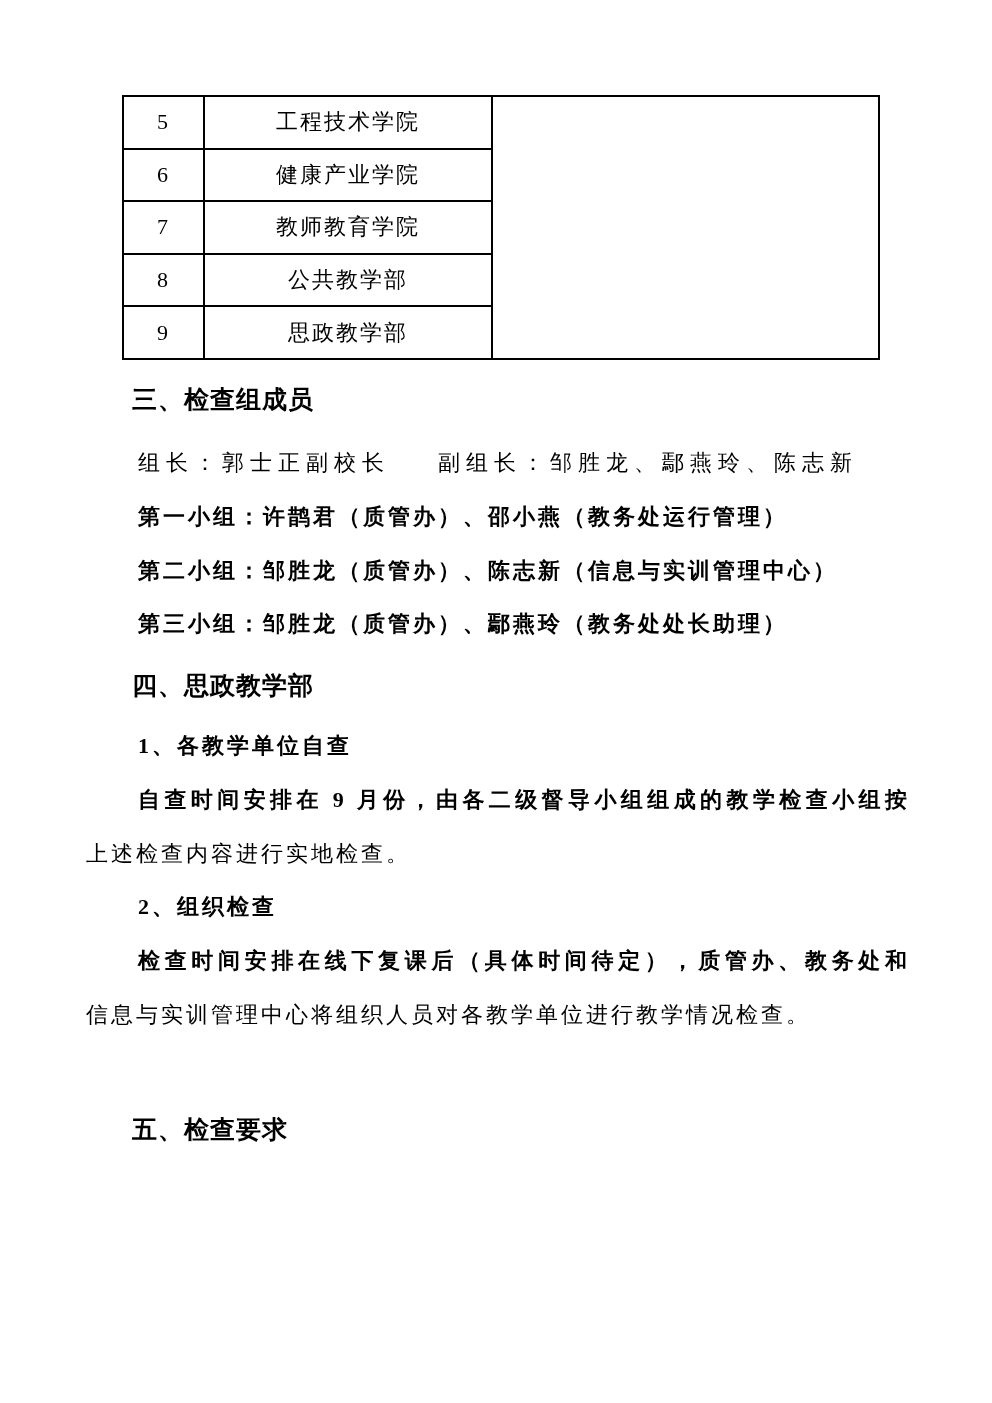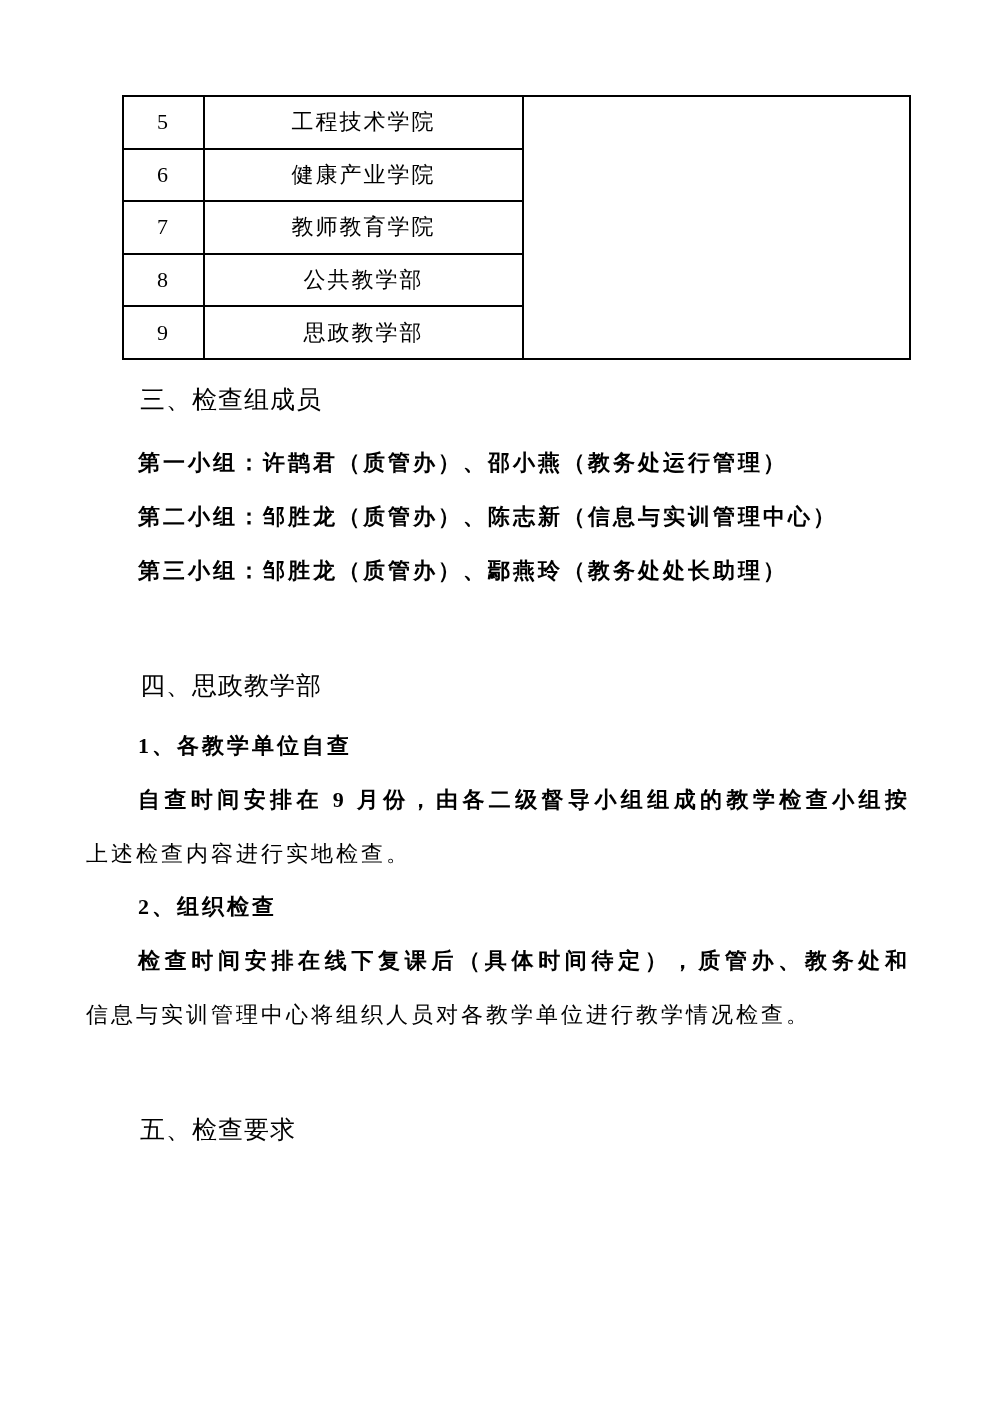--- a/index.html
+++ b/index.html
@@ -27,29 +27,29 @@
     text-align: center;
     vertical-align: middle;
     font-family: "Liberation Serif", serif;
     font-size: 22px;
     letter-spacing: 2px;
     color: #000000;
     overflow: hidden;
   }
   .doc-table tr { height: 52.6px; }
   .c-num  { width: 81px;  font-size: 26px; letter-spacing: 0; }
-  .c-name { width: 319px; }
+  .c-name { width: 288px; }
   .c-merged { width: 387px; }
 
   
   .hd {
     position: absolute;
-    left: 140px;
+    left: 132px;
     font-family: "Liberation Sans", sans-serif;
-    font-weight: normal;
+    font-weight: bold;
     font-size: 25px;
     letter-spacing: 1px;
     line-height: 30px;
     color: #000000;
     white-space: nowrap;
   }
 
   
   .block {
     position: absolute;
@@ -94,20 +94,23 @@
       <tr>
         <td class="c-num">9</td>
         <td class="c-name">思政教学部</td>
       </tr>
     </tbody>
   </table>
 
   <div class="hd" style="top:384px">三、检查组成员</div>
 
   <div class="block" style="top:436px">
+    <div class="line leader-line">
+      <span>组长：郭士正副校长</span><span class="gap"></span><span>副组长：邹胜龙、鄢燕玲、陈志新</span>
+    </div>
     <div class="line indent">第一小组：许鹊君（质管办）、邵小燕（教务处运行管理）</div>
     <div class="line indent">第二小组：邹胜龙（质管办）、陈志新（信息与实训管理中心）</div>
     <div class="line indent">第三小组：邹胜龙（质管办）、鄢燕玲（教务处处长助理）</div>
   </div>
 
   <div class="hd" style="top:670px">四、思政教学部</div>
 
   <div class="block" style="top:719px">
     <div class="line indent">1、各教学单位自查</div>
     <div class="line indent stretch">自查时间安排在 9 月份，由各二级督导小组组成的教学检查小组按</div>

